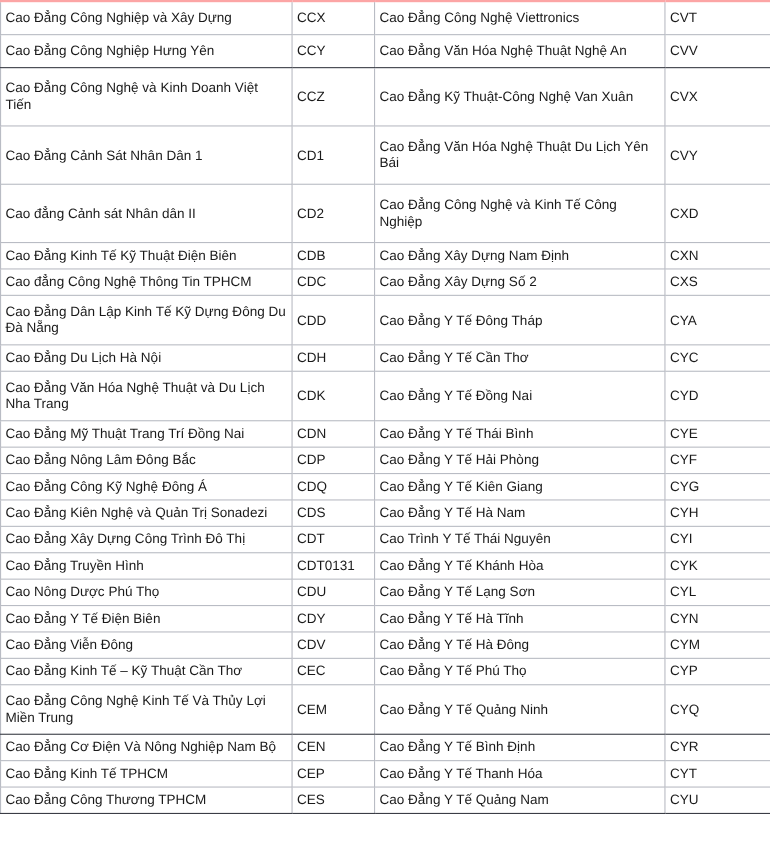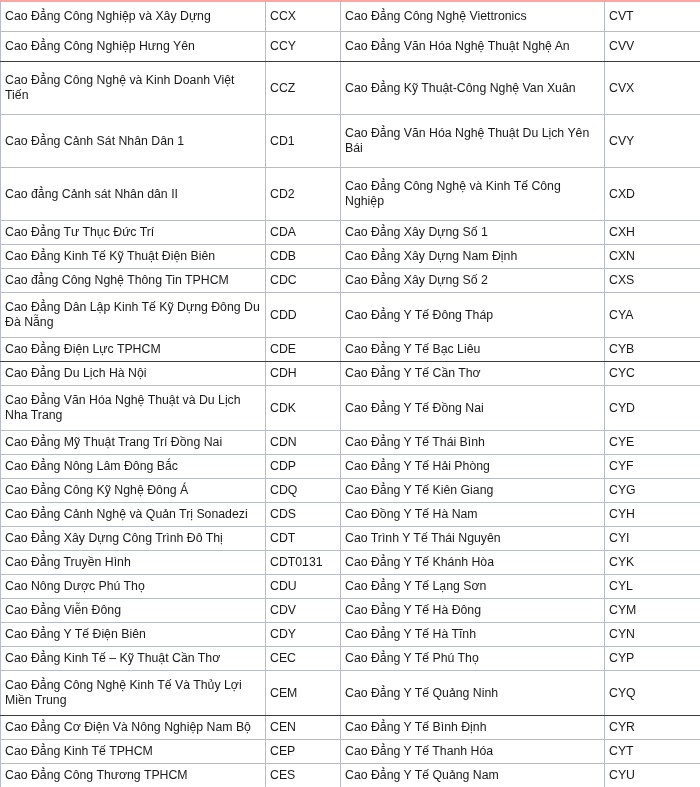--- a/index.html
+++ b/index.html
@@ -96,49 +96,37 @@
           <td>Cao Đẳng Văn Hóa Nghệ Thuật Du Lịch Yên Bái</td>
           <td class="code">CVY</td>
         </tr>
         <tr class="tall">
           <td>Cao đẳng Cảnh sát Nhân dân II</td>
           <td class="code">CD2</td>
           <td>Cao Đẳng Công Nghệ và Kinh Tế Công Nghiệp</td>
           <td class="code">CXD</td>
         </tr>
         <tr>
-          <td>Cao Đẳng Tư Thục Đức Trí</td>
-          <td class="code">CDA</td>
-          <td>Cao Đẳng Xây Dựng Số 1</td>
-          <td class="code">CXH</td>
-        </tr>
-        <tr>
           <td>Cao Đẳng Kinh Tế Kỹ Thuật Điện Biên</td>
           <td class="code">CDB</td>
           <td>Cao Đẳng Xây Dựng Nam Định</td>
           <td class="code">CXN</td>
         </tr>
         <tr>
           <td>Cao đẳng Công Nghệ Thông Tin TPHCM</td>
           <td class="code">CDC</td>
           <td>Cao Đẳng Xây Dựng Số 2</td>
           <td class="code">CXS</td>
         </tr>
         <tr class="mid">
           <td>Cao Đẳng Dân Lập Kinh Tế Kỹ Dựng Đông Du Đà Nẵng</td>
           <td class="code">CDD</td>
           <td>Cao Đẳng Y Tế Đông Tháp</td>
           <td class="code">CYA</td>
         </tr>
-        <tr class="thick-bottom">
-          <td>Cao Đẳng Điện Lực TPHCM</td>
-          <td class="code">CDE</td>
-          <td>Cao Đẳng Y Tế Bạc Liêu</td>
-          <td class="code">CYB</td>
-        </tr>
         <tr class="thick-top">
           <td>Cao Đẳng Du Lịch Hà Nội</td>
           <td class="code">CDH</td>
           <td>Cao Đẳng Y Tế Cần Thơ</td>
           <td class="code">CYC</td>
         </tr>
         <tr class="mid">
           <td>Cao Đẳng Văn Hóa Nghệ Thuật và Du Lịch Nha Trang</td>
           <td class="code">CDK</td>
           <td>Cao Đẳng Y Tế Đồng Nai</td>
@@ -156,23 +144,23 @@
           <td>Cao Đẳng Y Tế Hải Phòng</td>
           <td class="code">CYF</td>
         </tr>
         <tr>
           <td>Cao Đẳng Công Kỹ Nghệ Đông Á</td>
           <td class="code">CDQ</td>
           <td>Cao Đẳng Y Tế Kiên Giang</td>
           <td class="code">CYG</td>
         </tr>
         <tr>
-          <td>Cao Đẳng Cảnh Nghệ và Quản Trị Sonadezi</td>
+          <td>Cao Đẳng Kiên Nghệ và Quản Trị Sonadezi</td>
           <td class="code">CDS</td>
-          <td>Cao Đồng Y Tế Hà Nam</td>
+          <td>Cao Đẳng Y Tế Hà Nam</td>
           <td class="code">CYH</td>
         </tr>
         <tr>
           <td>Cao Đẳng Xây Dựng Công Trình Đô Thị</td>
           <td class="code">CDT</td>
           <td>Cao Trình Y Tế Thái Nguyên</td>
           <td class="code">CYI</td>
         </tr>
         <tr>
           <td>Cao Đẳng Truyền Hình</td>
@@ -180,30 +168,30 @@
           <td>Cao Đẳng Y Tế Khánh Hòa</td>
           <td class="code">CYK</td>
         </tr>
         <tr>
           <td>Cao Nông Dược Phú Thọ</td>
           <td class="code">CDU</td>
           <td>Cao Đẳng Y Tế Lạng Sơn</td>
           <td class="code">CYL</td>
         </tr>
         <tr>
+          <td>Cao Đẳng Y Tế Điện Biên</td>
+          <td class="code">CDY</td>
+          <td>Cao Đẳng Y Tế Hà Tĩnh</td>
+          <td class="code">CYN</td>
+        </tr>
+        <tr>
           <td>Cao Đẳng Viễn Đông</td>
           <td class="code">CDV</td>
           <td>Cao Đẳng Y Tế Hà Đông</td>
           <td class="code">CYM</td>
-        </tr>
-        <tr>
-          <td>Cao Đẳng Y Tế Điện Biên</td>
-          <td class="code">CDY</td>
-          <td>Cao Đẳng Y Tế Hà Tĩnh</td>
-          <td class="code">CYN</td>
         </tr>
         <tr>
           <td>Cao Đẳng Kinh Tế – Kỹ Thuật Cần Thơ</td>
           <td class="code">CEC</td>
           <td>Cao Đẳng Y Tế Phú Thọ</td>
           <td class="code">CYP</td>
         </tr>
         <tr class="mid thick-bottom">
           <td>Cao Đẳng Công Nghệ Kinh Tế Và Thủy Lợi Miền Trung</td>
           <td class="code">CEM</td>

